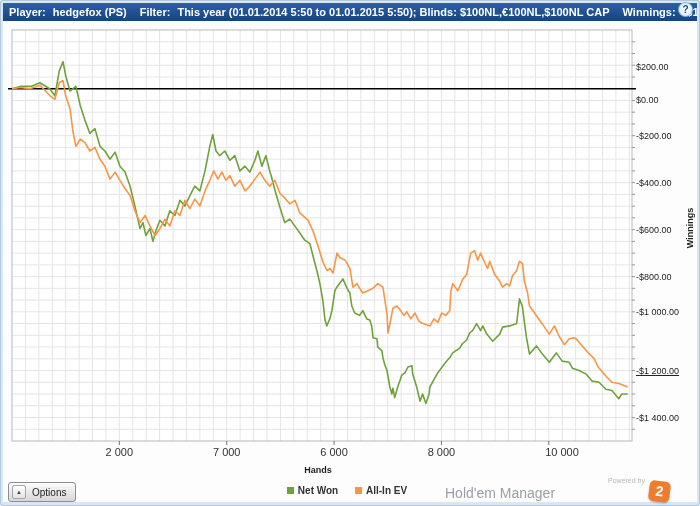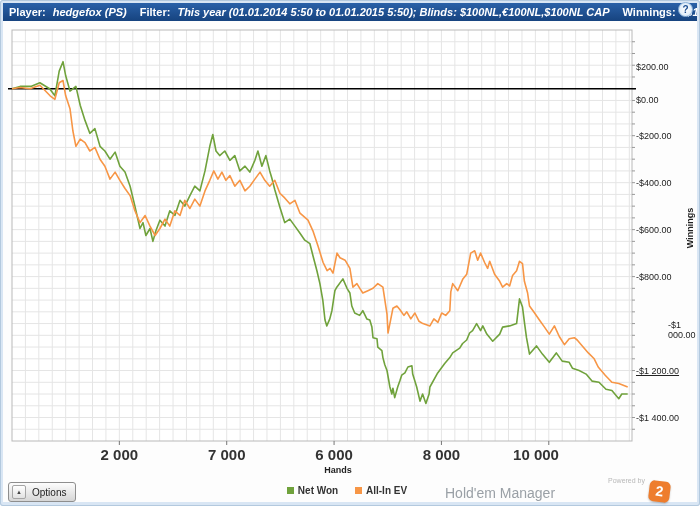--- a/index.html
+++ b/index.html
@@ -1,28 +1,28 @@
 <!DOCTYPE html>
 <html><head>
 <meta charset="utf-8">
 <style>
   html,body{margin:0;padding:0;background:#fff;}
   body{width:700px;height:506px;font-family:"Liberation Sans",sans-serif;-webkit-font-smoothing:antialiased;}
   .window{position:relative;width:700px;height:506px;background:#d9e6f4;border-radius:3px;overflow:hidden;box-shadow:inset 0 0 0 1px #b3c9de;}
   .window-inner{position:absolute;left:3px;top:21px;width:694px;height:481px;background:#fdfdfd;}
   .titlebar{position:absolute;left:3px;top:3px;width:694px;height:18px;background:linear-gradient(#2a61a8,#16437f);color:#fff;font-size:11px;font-weight:bold;line-height:18px;white-space:nowrap;overflow:hidden;box-sizing:border-box;padding-left:6px;}
   .titlebar .lbl{margin-right:4px;}
-  .titlebar .val{margin-right:10px;font-style:italic;}
+  .titlebar .val{margin-right:10px;}
   .help-icon{position:absolute;right:7px;top:2px;width:13px;height:13px;border-radius:50%;background:radial-gradient(#ffffff,#cfe3f6);border:1px solid #8fb4da;color:#1b4e91;font-size:10px;font-weight:bold;line-height:13px;text-align:center;cursor:pointer;}
   .plot-svg{position:absolute;left:6px;top:24px;width:632px;height:423px;}
   .x-axis-labels{position:absolute;left:0;top:446px;width:700px;height:12px;}
-  .xtick{position:absolute;top:0;transform:translateX(-50%);font-size:15px;color:#333;font-weight:bold;}
+  .xtick{position:absolute;top:0;transform:translateX(-50%);font-size:11px;color:#333;}
   .y-axis-labels{position:absolute;left:0;top:0;width:700px;height:460px;pointer-events:none;}
   .ytick{position:absolute;left:636px;font-size:9px;color:#222;}
-  .xaxis-title{position:absolute;left:28px;top:465px;width:620px;text-align:center;font-size:9px;font-weight:bold;color:#222;}
+  .xaxis-title{position:absolute;left:8px;top:465px;width:620px;text-align:center;font-size:9px;font-weight:bold;color:#222;}
   .yaxis-title{position:absolute;left:690px;top:228px;transform:translate(-50%,-50%) rotate(-90deg);font-size:9px;font-weight:bold;color:#222;white-space:nowrap;}
   .options-btn{position:absolute;left:8px;top:482px;height:20px;display:flex;align-items:center;box-sizing:border-box;padding:0 9px 0 3px;background:linear-gradient(#fdfdfd,#d6d6d6);border:1px solid #8e8e8e;border-radius:3px;font-size:10px;color:#222;cursor:pointer;}
   .options-arrow{display:inline-block;width:12px;height:12px;border:1px solid #a5a5a5;background:linear-gradient(#ffffff,#e2e2e2);font-size:6px;line-height:12px;text-align:center;color:#444;margin-right:6px;border-radius:2px;}
   .legend{position:absolute;left:0;top:485px;width:694px;text-align:center;font-size:10px;font-weight:bold;color:#333;}
   .legend-item{display:inline-block;margin:0 7px;}
   .swatch{display:inline-block;width:7px;height:7px;margin-right:4px;vertical-align:middle;position:relative;top:-1px;}
   .powered{position:absolute;right:55px;top:477px;font-size:7px;color:#b8b8b8;text-align:right;width:120px;}
   .brand{position:absolute;right:55px;top:485px;font-size:14px;color:#9aa0a6;text-align:left;width:200px;}
   .brand-badge{position:absolute;right:30px;top:481px;width:21px;height:21px;background:#ee7d2d;border-radius:5px;transform:rotate(7deg);color:#fff;font-size:14px;font-weight:bold;line-height:21px;text-align:center;box-shadow:0 1px 2px rgba(0,0,0,.25);}
 </style>
@@ -168,30 +168,30 @@
       <polyline points="6.0,64.7 14.1,63.5 24.0,64.7 33.9,61.2 44.1,71.8 48.9,75.3 53.2,58.8 57.0,56.5 59.7,71.8 64.0,84.7 66.9,107.0 69.9,122.3 74.2,115.2 79.0,118.7 83.8,127.0 88.9,123.4 94.0,135.2 98.9,142.2 104.0,155.1 109.1,148.1 113.9,156.3 119.0,164.5 124.1,171.6 128.9,186.8 134.0,198.6 139.1,191.5 144.0,202.1 149.1,211.5 153.9,204.5 159.0,195.1 163.8,202.1 168.9,186.8 174.0,191.5 178.8,176.3 183.9,184.5 188.8,175.1 193.9,182.1 199.0,166.9 203.8,156.3 207.8,146.9 211.9,155.1 215.9,148.1 219.9,156.3 223.9,151.6 228.8,162.2 233.9,156.3 239.0,166.9 243.8,162.2 248.9,155.1 254.0,148.1 258.8,156.3 263.7,162.2 268.8,156.3 273.9,169.2 278.7,173.9 283.8,179.8 288.9,176.3 294.0,189.2 302.0,196.2 306.9,206.8 312.0,222.1 317.1,238.5 321.1,246.7 324.1,244.4 327.0,249.1 331.0,229.1 334.0,233.8 339.1,236.2 343.9,244.4 346.9,263.2 350.9,259.6 353.8,264.3 356.8,269.0 361.9,266.7 367.0,264.3 371.8,259.6 376.9,263.2 381.0,290.2 382.0,309.0 383.9,299.6 386.9,284.3 390.9,282.0 393.8,285.5 397.9,291.4 400.8,287.8 404.8,294.9 408.9,289.0 412.9,297.2 416.9,299.6 423.9,301.9 427.9,294.9 431.9,298.4 435.7,289.0 439.7,291.4 443.8,286.7 444.8,267.9 446.7,259.6 451.8,266.7 456.9,254.9 460.7,250.3 464.7,229.1 468.7,226.8 471.7,236.2 474.6,229.1 478.6,238.5 481.6,244.4 483.7,237.3 488.6,250.3 493.7,257.3 496.6,263.2 500.7,259.6 503.6,262.0 506.6,251.4 510.6,246.7 513.5,237.3 516.5,239.7 518.4,257.3 521.6,269.0 523.5,282.0 528.6,289.0 533.4,296.0 538.5,303.1 543.3,310.1 548.4,301.9 553.3,312.5 558.4,320.7 563.2,314.8 568.3,313.7 571.2,316.0 576.3,321.9 582.3,328.9 588.2,334.8 592.2,343.0 599.2,351.2 605.9,358.3 612.8,359.5 621.7,363.0" fill="none" stroke="#f79646" stroke-width="1.6" stroke-linejoin="round"></polyline>
     </svg>
 
   <div class="y-axis-labels">
       <span class="ytick" style="top: 36.7429px; margin-top: 25px;">$200.00</span>
       <span class="ytick" style="top: 95px;">$0.00</span>
       <span class="ytick" style="top: 130.686px;">-$200.00</span>
       <span class="ytick" style="top: 177.657px;">-$400.00</span>
       <span class="ytick" style="top: 224.629px;">-$600.00</span>
       <span class="ytick" style="top: 271.6px;">-$800.00</span>
-      <span class="ytick" style="top: 320px; margin-left: 32px;">-$1 000.00</span>
+      <span class="ytick" style="top: 307px;">-$1 000.00</span>
       <span class="ytick" style="top: 365.543px; text-decoration: underline;">-$1 200.00</span>
       <span class="ytick" style="top: 412.514px;">-$1 400.00</span>
     </div>
   <div class="x-axis-labels">
       <span class="xtick" style="left: 119.359px;">2 000</span>
       <span class="xtick" style="left: 226.719px;">7 000</span>
       <span class="xtick" style="left: 334.078px;">6 000</span>
       <span class="xtick" style="left: 441.437px; text-align: right;">8 000</span>
-      <span class="xtick" style="left: 536px;">10 000</span>
+      <span class="xtick" style="left: 562px;">10 000</span>
     </div>
   <div class="xaxis-title">Hands</div>
   <div class="yaxis-title">Winnings</div>
 
   <div class="options-btn">
     <span class="options-arrow">▲</span>
     <span>Options</span>
   </div>
 
   <div class="legend">

